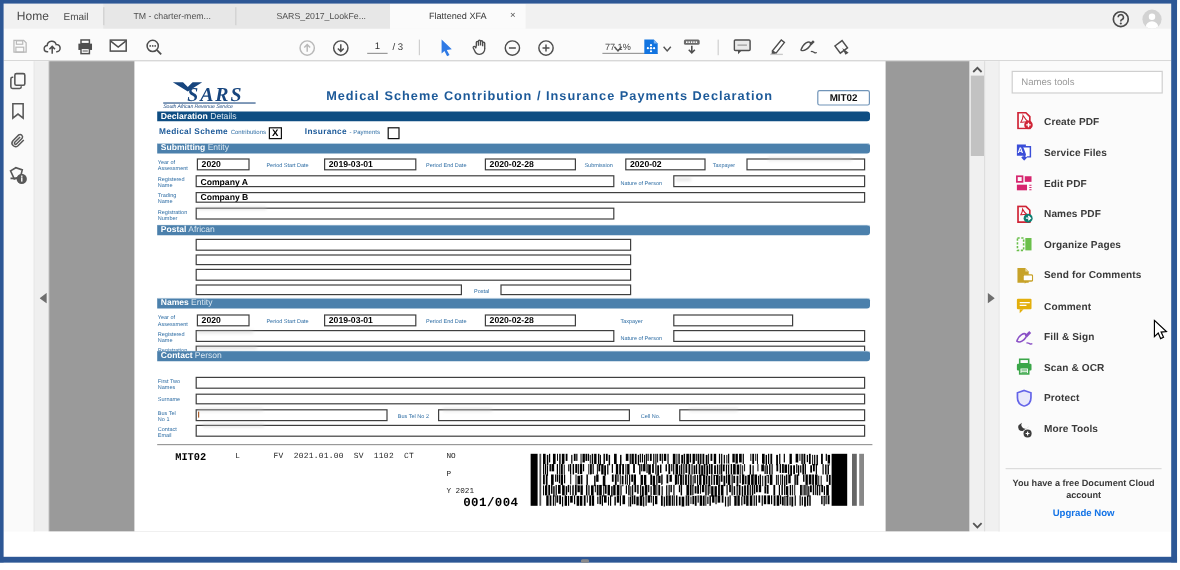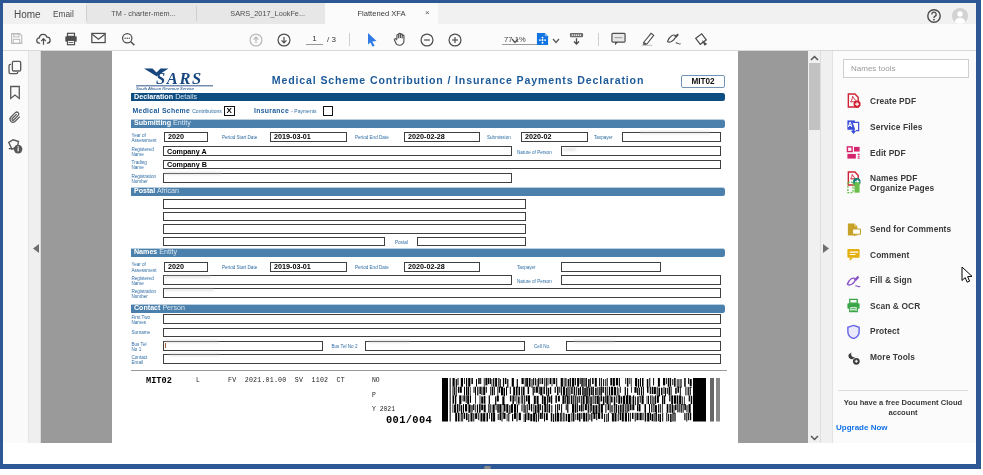--- a/index.html
+++ b/index.html
@@ -218,21 +218,21 @@
   </div>
 <div class="sbitem" style="top:170.5px">
     <svg width="15" height="15" viewBox="0 0 16 16">
       <path d="M2.5 1 h7 L13 4.5 V15 H2.5 Z" fill="none" stroke="#cf2335" stroke-width="1.5"></path>
       <path d="M5 8.5 c1.2 -2 1.6 -3.6 1.6 -4.8 c1.2 2 2 3.2 3.6 4.4 c-2 0 -3.6 0.4 -5.2 0.4 Z" fill="none" stroke="#cf2335" stroke-width="1"></path>
       <circle cx="11.5" cy="11.5" r="4" fill="#0d7e72"></circle>
       <path d="M9.5 11.5 h4 M11.6 9.6 l2 1.9 l-2 1.9" fill="none" stroke="#fff" stroke-width="1.2"></path>
     </svg>
     <span>Names PDF</span>
   </div>
-<div class="sbitem" style="top:180px">
+<div class="sbitem" style="top:196px">
     <svg width="15" height="15" viewBox="0 0 16 16">
       <rect x="2" y="2.5" width="5.5" height="11" fill="none" stroke="#6abf4b" stroke-width="1.4" stroke-dasharray="2 1.4"></rect>
       <rect x="9" y="2.5" width="5.5" height="11" fill="#6abf4b"></rect>
     </svg>
     <span>Organize Pages</span>
   </div>
 <div class="sbitem" style="top:221.5px">
     <svg width="15" height="15" viewBox="0 0 16 16">
       <path d="M2 1.5 h7 l3 3 V14.5 H2 Z" fill="#c7a229"></path>
       <path d="M9 1.5 l3 3 h-3 Z" fill="#e8d597"></path>
@@ -275,21 +275,21 @@
 <div class="sbitem" style="top:349.5px">
     <svg width="15" height="15" viewBox="0 0 16 16">
       <path d="M13.5 3.5 L9.5 7.5 A3.5 3.5 0 0 1 5 3 L2.5 5.5 A3.5 3.5 0 0 0 7 10 L11 6 Z" fill="#3d3d3d" transform="rotate(10 8 8)"></path>
       <circle cx="11" cy="12" r="3.6" fill="#3d3d3d"></circle>
       <path d="M11 10.3 v3.4 M9.3 12 h3.4" stroke="#fff" stroke-width="1.1"></path>
     </svg>
     <span>More Tools</span>
   </div>
 <div class="a" style="left:838px;top:390px;width:130px;height:1px;background:#dcdcdc"></div>
 <div class="a" style="left:836px;top:398px;width:134px;text-align:center;font-size:7.6px;font-weight:bold;color:#3a3a3a;line-height:9.5px">You have a free Document Cloud<br>account</div>
-<div class="a" style="left:836px;top:423px;width:134px;font-size:8px;font-weight:600;color:#1373e6">Upgrade Now</div>
+<div class="a" style="left:836px;top:423px;width:134px;text-align:center;font-size:8px;font-weight:600;color:#1373e6">Upgrade Now</div>
 <svg class="a" style="left:961px;top:266px;z-index:40" width="13" height="18" viewBox="0 0 13 18">
     <path d="M1 1 L1 14.5 L4.2 11.6 L6.2 16.2 L8.6 15.1 L6.6 10.7 L11 10.3 Z" fill="#fff" stroke="#000" stroke-width="1"></path>
   </svg>
 <svg class="a" style="left:135px;top:63px" width="80" height="28" viewBox="0 0 80 28">
 <path d="M9 5.5 L17.5 5.5 L21.5 9.5 L25.5 5.5 L33.5 5.5 L21.5 13.2 Z" fill="#17457e"></path>
 <text x="21" y="21" font-family="Liberation Serif" font-style="italic" font-weight="bold" font-size="16.5" fill="#17457e" letter-spacing="1.6">SARS</text>
 <rect x="1" y="22.4" width="77" height="0.9" fill="#17457e"></rect>
 <text x="1" y="27.3" font-family="Liberation Sans" font-style="italic" font-size="4.3" letter-spacing="-0.05" fill="#17457e">South African Revenue Service</text>
 </svg>
 <div class="a" style="left:269px;top:73.5px;width:378px;text-align:center;font-size:10.6px;font-weight:bold;letter-spacing:0.85px;color:#1d5a99;white-space:nowrap">Medical Scheme Contribution / Insurance Payments Declaration</div>
@@ -338,21 +338,21 @@
 <div class="lbl" style="left:517px;top:265px;width:30px">Taxpayer</div>
 <div class="fb" style="left:561px;top:261.5px;width:100px;height:10px"></div>
 <div class="lbl" style="left:131.5px;top:275.8px;width:30px">Registered<br>Name</div>
 <div class="fb" style="left:163px;top:275.2px;width:349px;height:9.8px"></div>
 <div class="smudge" style="left:164px;top:274.5px;width:47px;height:3.2px"></div>
 <div class="lbl" style="left:517px;top:278.5px;width:45px">Nature of Person</div>
 <div class="fb" style="left:561px;top:275.2px;width:160px;height:9.8px"></div>
 <div class="lbl" style="left:131.5px;top:288.8px;width:30px">Registration<br>Number</div>
 <div class="fb" style="left:163px;top:288.2px;width:558px;height:9.8px"></div>
 <div class="smudge" style="left:164px;top:287.5px;width:50px;height:3.2px"></div>
-<div class="bar" style="top:304px"><b>Contact</b> <span>Person</span></div>
+<div class="bar" style="top:292px"><b>Contact</b> <span>Person</span></div>
 <div class="lbl" style="left:131.5px;top:314.5px;width:30px">First Two<br>Names</div>
 <div class="fb" style="left:163px;top:314px;width:558px;height:9.5px"></div>
 <div class="lbl" style="left:131.5px;top:329.5px;width:30px">Surname</div>
 <div class="fb" style="left:163px;top:328px;width:558px;height:9px"></div>
 <div class="lbl" style="left:131.5px;top:341.5px;width:30px">Bus Tel<br>No 1</div>
 <div class="fb" style="left:163px;top:341px;width:159.5px;height:10px"></div>
 <div class="smudge" style="left:165px;top:339.8px;width:54px;height:3.2px"></div>
 <div class="a" style="left:164.5px;top:343px;width:1.2px;height:5px;background:#a95f2e"></div>
 <div class="lbl" style="left:331.5px;top:343.5px;width:36px">Bus Tel No 2</div>
 <div class="fb" style="left:365px;top:341px;width:159.5px;height:10px"></div>

